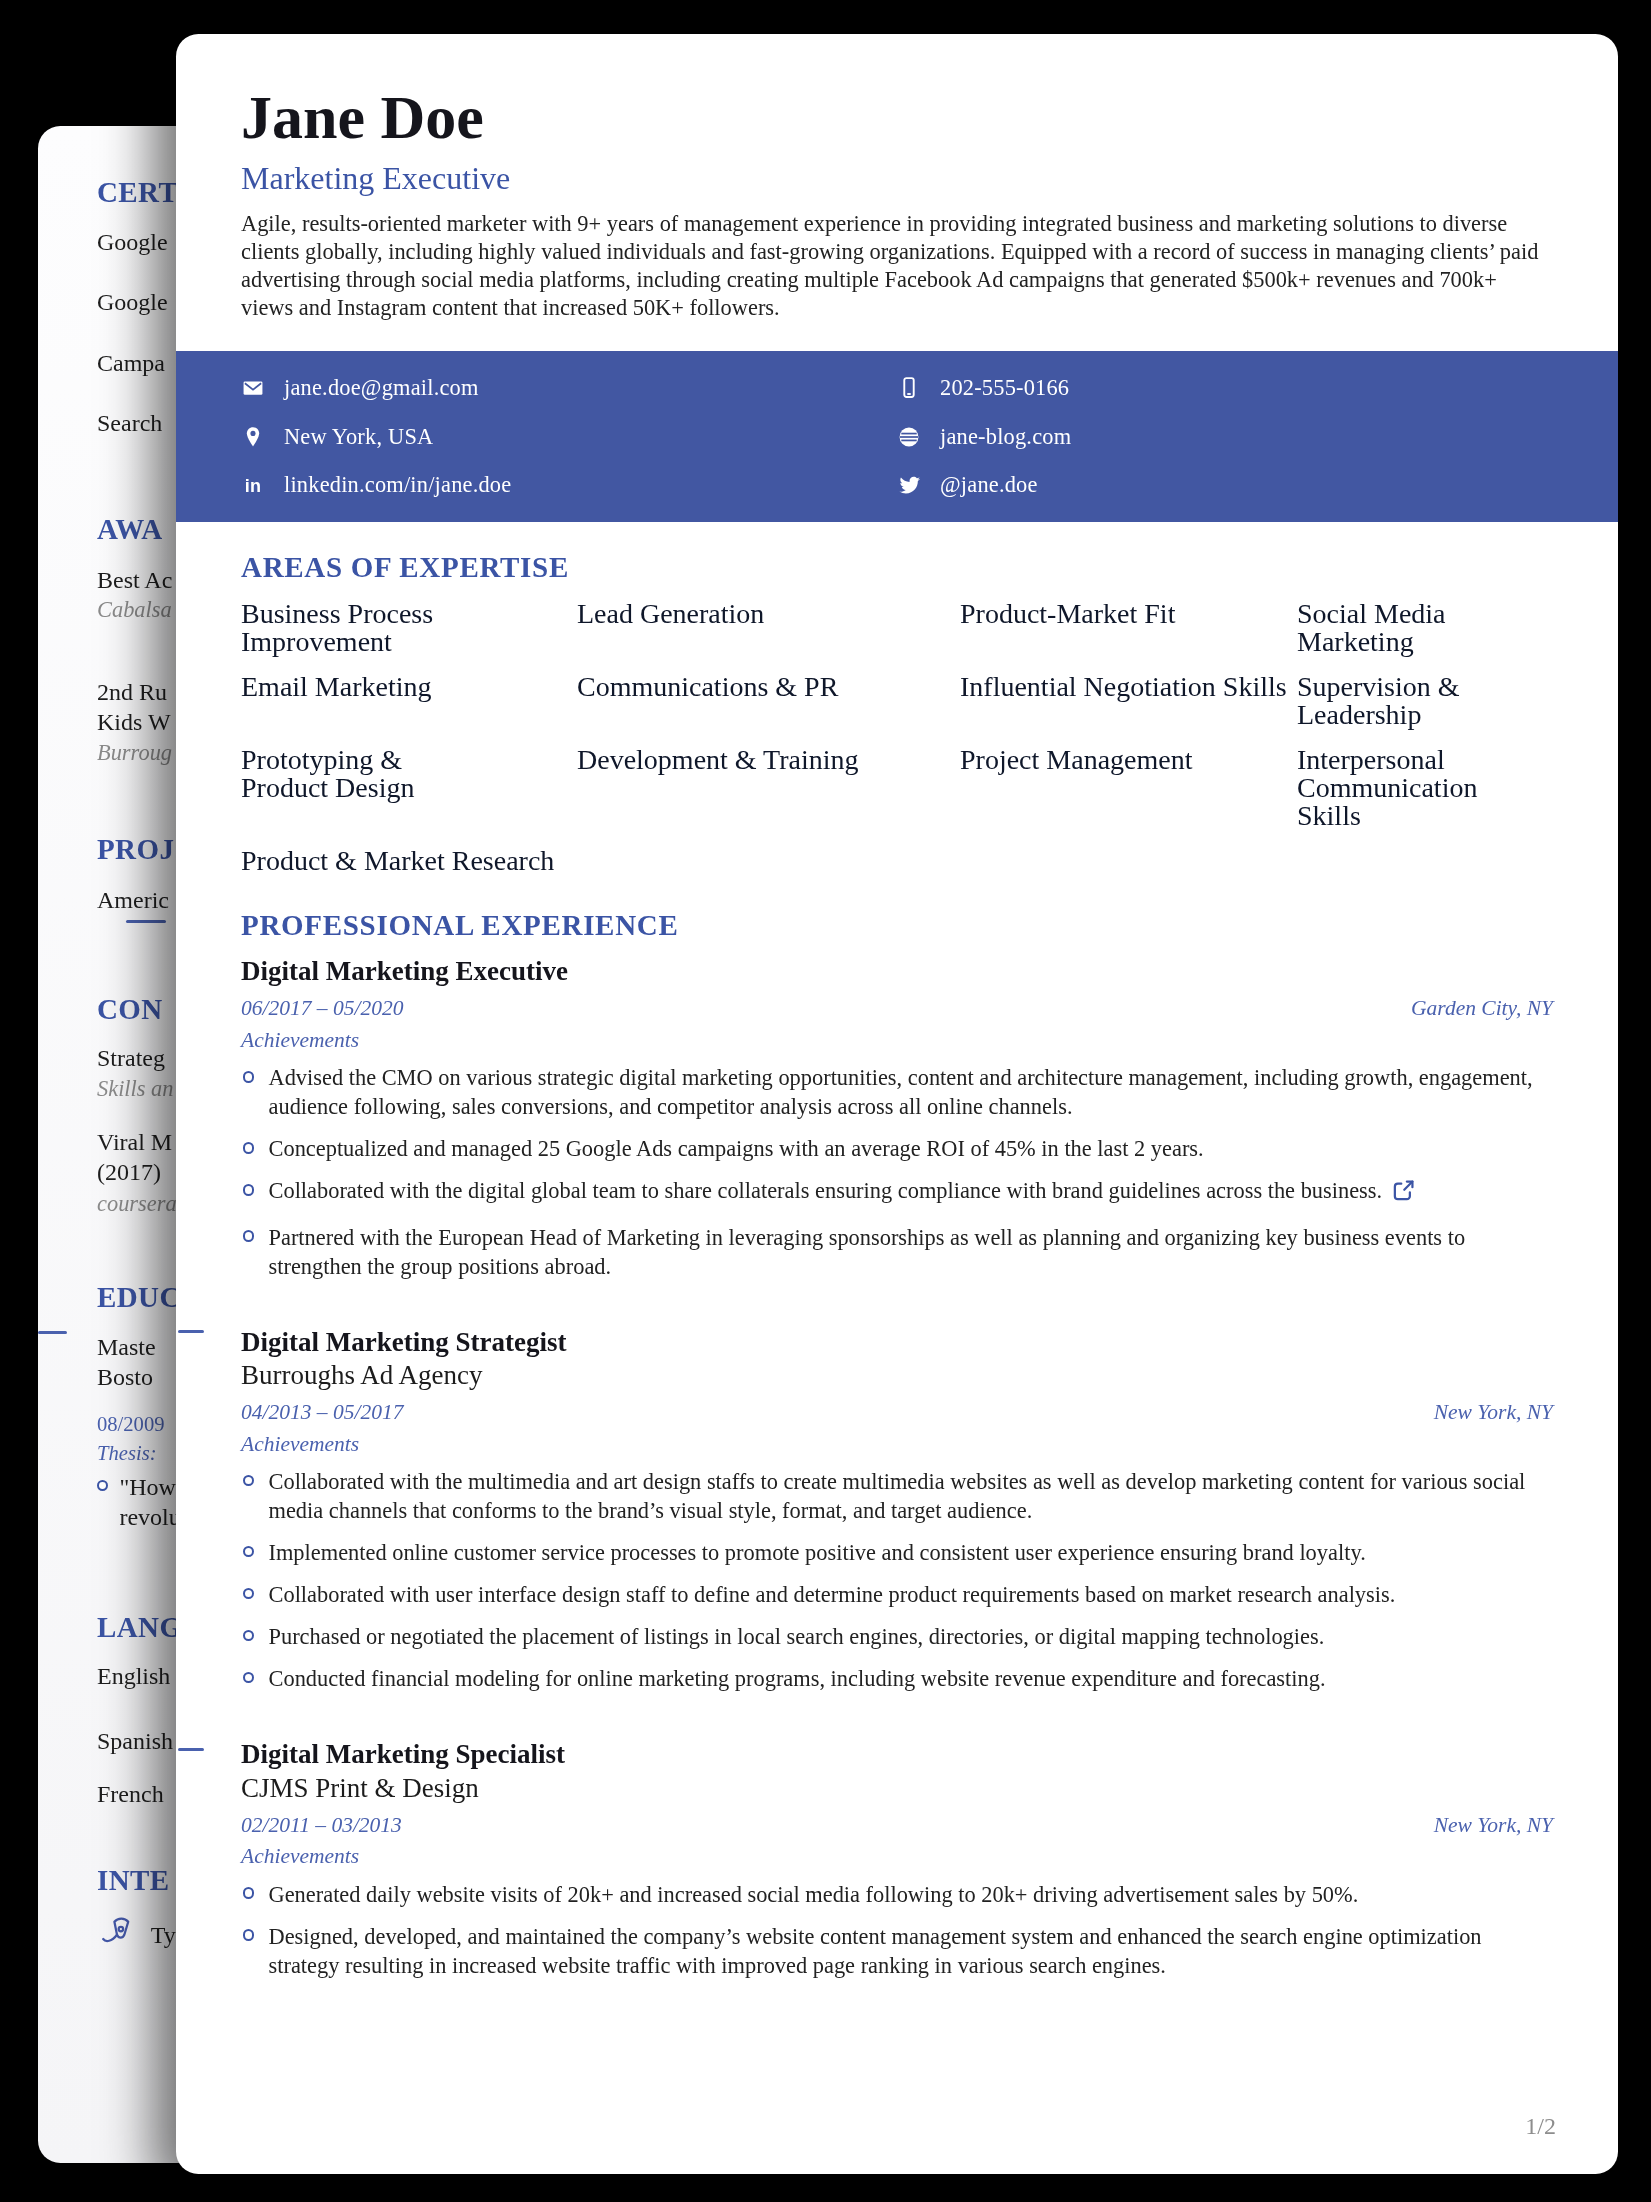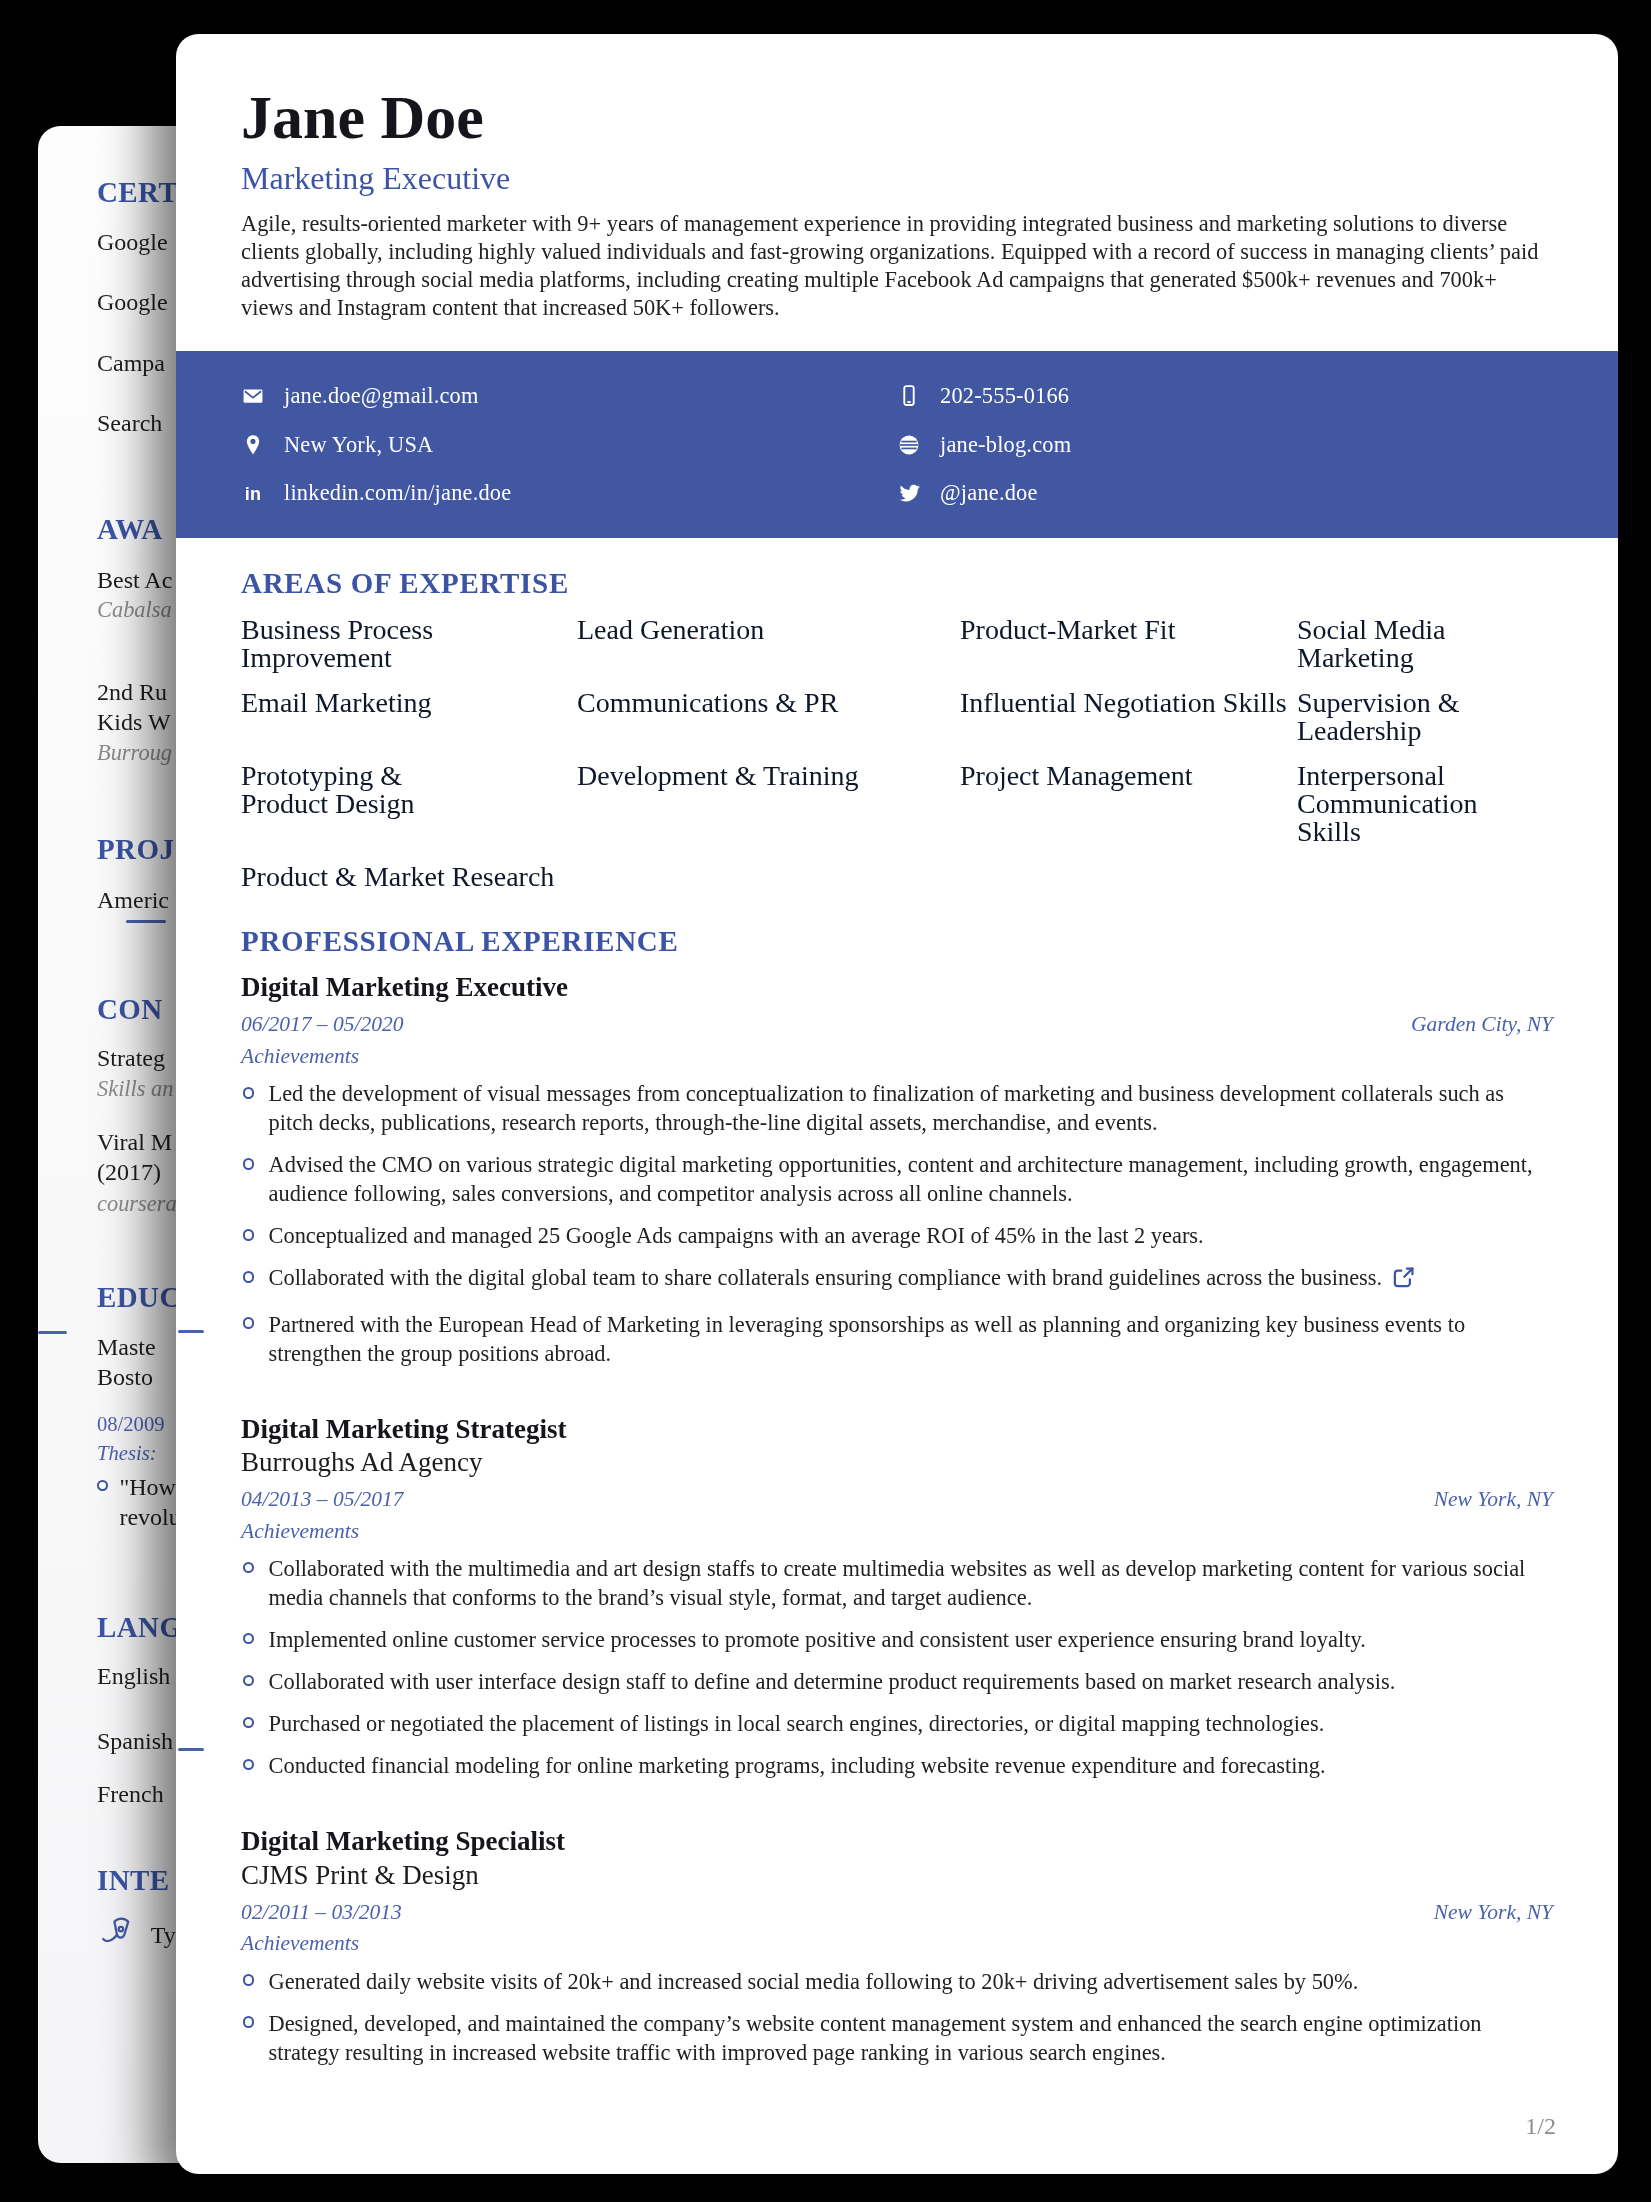--- a/index.html
+++ b/index.html
@@ -48,21 +48,21 @@
   .bp-pagenum{position:absolute;right:63px;bottom:39px;font-size:24px;color:#8d8d8d;}
   .bp-interest{display:flex;align-items:center;gap:13.8px;}
   
   .fp-pad{padding:0 65px;}
   .fp-header{padding:52px 65px 0 65px;}
   .fp-name{font-size:62px;line-height:1.02;font-weight:700;color:#15151c;}
   .fp-title{margin-top:10.3px;font-size:32px;color:var(--accent);font-weight:500;}
   .fp-summary{margin-top:13.8px;font-size:22.4px;line-height:28px;color:#222;}
   .contact-bar{
     margin-top:29px;background:var(--bar-blue);color:#fff;
-    padding:32px 65px;display:grid;grid-template-columns:1fr 1fr;
+    padding:24px 65px;display:grid;grid-template-columns:1fr 1fr;
     row-gap:22.4px;
     text-align:center;
   }
   .contact-item{display:flex;align-items:center;gap:19px;font-size:22.4px;letter-spacing:0.2px;}
   .contact-item .cicon{width:24px;height:24px;flex:0 0 24px;display:block;}
   .section-heading{font-size:29px;color:var(--accent);font-weight:600;letter-spacing:0.7px;}
   .expertise-head{margin-top:29px;}
   .expertise-grid{
     margin-top:15.5px;display:grid;
     grid-template-columns:336px 383px 337px 1fr;
@@ -218,21 +218,20 @@
     <div class="section-heading exp-head">PROFESSIONAL EXPERIENCE</div>
 
     <div class="job">
       <div class="job-title">Digital Marketing Executive</div>
       <div class="job-meta">
         <span>06/2017 – 05/2020</span>
         <span>Garden City, NY</span>
       </div>
       <div class="job-ach">Achievements</div>
       <ul class="job-bullets">
-        <li><span>Led the development of visual messages from conceptualization to finalization of marketing and business development collaterals such as pitch decks, publications, research reports, through-the-line digital assets, merchandise, and events.</span></li>
         <li><span>Advised the CMO on various strategic digital marketing opportunities, content and architecture management, including growth, engagement, audience following, sales conversions, and competitor analysis across all online channels.</span></li>
         <li><span>Conceptualized and managed 25 Google Ads campaigns with an average ROI of 45% in the last 2 years.</span></li>
         <li><span>Collaborated with the digital global team to share collaterals ensuring compliance with brand guidelines across the business.</span><span class="ext-link"><svg width="24" height="24" viewBox="0 0 28 28" fill="none" stroke="#3b54a5" stroke-width="2.6" stroke-linecap="round" stroke-linejoin="round">
                 <path d="M12 5.5 H8 a3.5 3.5 0 0 0 -3.5 3.5 V20 a3.5 3.5 0 0 0 3.5 3.5 h10.5 A3.5 3.5 0 0 0 22 20 v-4.5"></path>
                 <path d="M15.5 12.5 L25 3"></path>
                 <path d="M18.5 3 H25 v6.5"></path>
               </svg></span></li>
         <li><span>Partnered with the European Head of Marketing in leveraging sponsorships as well as planning and organizing key business events to strengthen the group positions abroad.</span></li>
       </ul>
     </div>

